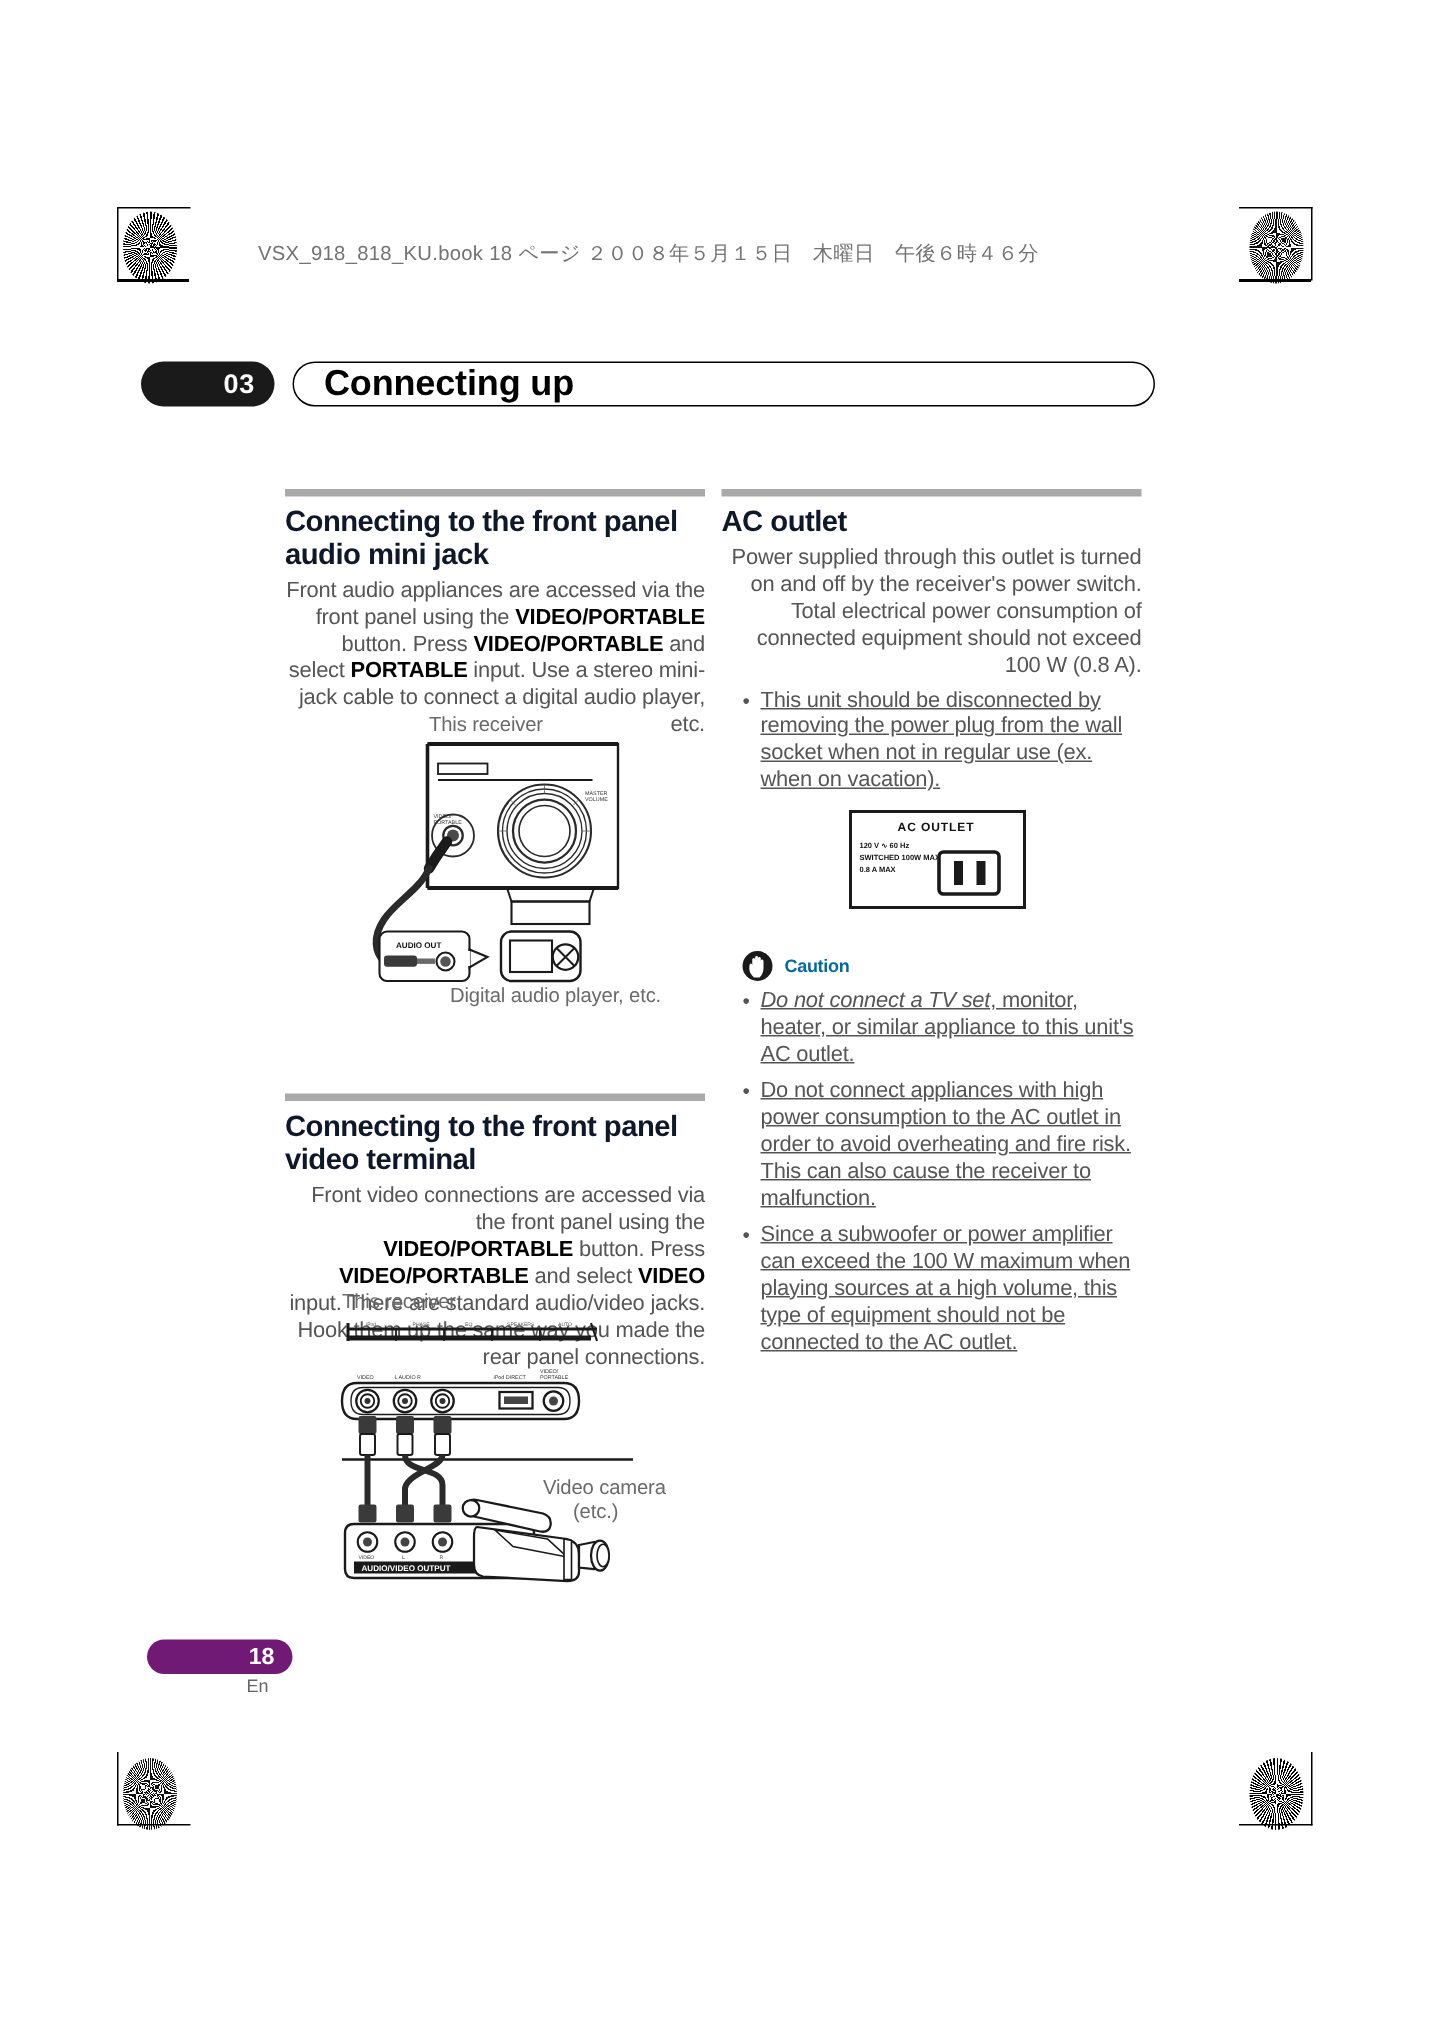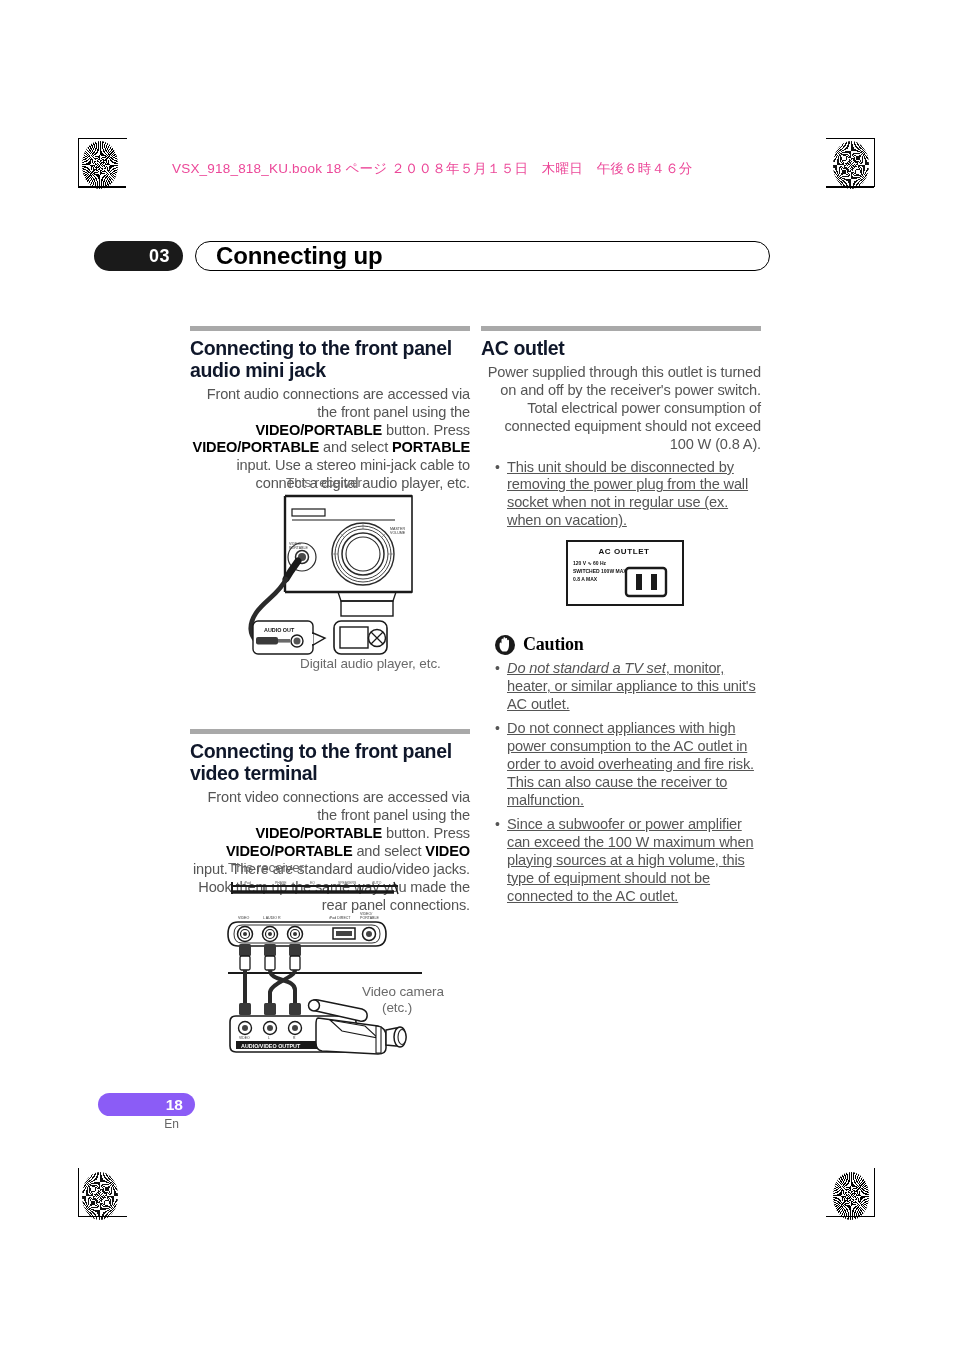--- a/index.html
+++ b/index.html
@@ -51,21 +51,21 @@
   .crop-corner.br { border-right-width: 1.5px; border-bottom-width: 1.5px; }
 
   .trim-line { position: absolute; background: #000; }
 
   
   .filebar {
     position: absolute;
     left: 172px; top: 160px;
     font-size: 13.5px;
     letter-spacing: 0.2px;
-    color: #ec4899;
+    color: #737373;
     white-space: nowrap;
   }
 
   
   .chapter-row {
     position: absolute;
     left: 94px; top: 241px;
     width: 676px; height: 44px;
   }
   .chapter-num {
@@ -166,41 +166,40 @@
   }
   .caution-icon {
     width: 20px; height: 20px;
     background: #1a1a1a;
     border-radius: 50%;
     position: relative;
     flex: 0 0 auto;
   }
   .caution-icon svg { position: absolute; left: 3px; top: 2.5px; }
   .caution-title {
-    font-size: 18px;
+    font-size: 12px;
     font-weight: bold;
     letter-spacing: -0.2px;
-    color: #000000;
-    font-family: Liberation Serif, serif;
+    color: #0369a1;
   }
 
   
   .fig { position: absolute; }
   .fig-caption {
     font-size: 13.5px;
     color: #6a6a6a;
     letter-spacing: -0.1px;
   }
 
   
   .pagenum-pill {
     position: absolute;
     left: 98px; top: 1093px;
     width: 97px; height: 23px;
-    background: #8b5cf6;
+    background: #701a75;
     border-radius: 12px;
     color: #fff;
     font-size: 15.5px;
     font-weight: bold;
     text-align: right;
     padding-right: 12px;
     line-height: 23px;
     box-sizing: border-box;
   }
   .pagenum-lang {
@@ -251,21 +250,21 @@
   <div class="chapter-row">
     <div class="chapter-num">03</div>
     <div class="chapter-title-pill">Connecting up</div>
   </div>
 
   <div class="col col-left">
 
     <div class="rule"></div>
     <h2 class="sec">Connecting to the front panel audio mini jack</h2>
     <p class="body">
-      <span>Front audio connections are accessed via the front panel using the </span><b>VIDEO/PORTABLE</b><span> button. Press </span><b>VIDEO/PORTABLE</b><span> and select </span><b>PORTABLE</b><span> input. Use a stereo mini-jack cable to connect a digital audio player, etc.</span>
+      <span>Front audio appliances are accessed via the front panel using the </span><b>VIDEO/PORTABLE</b><span> button. Press </span><b>VIDEO/PORTABLE</b><span> and select </span><b>PORTABLE</b><span> input. Use a stereo mini-jack cable to connect a digital audio player, etc.</span>
     </p>
 
     <div class="rule" style="margin-top:236px;"></div>
     <h2 class="sec">Connecting to the front panel video terminal</h2>
     <p class="body">
       <span>Front video connections are accessed via the front panel using the </span><b>VIDEO/PORTABLE</b><span> button. Press </span><b>VIDEO/PORTABLE</b><span> and select </span><b>VIDEO</b><span> input. There are standard audio/video jacks. Hook them up the same way you made the rear panel connections.</span>
     </p>
   </div>
 
   <div class="fig" style="left:190px; top:475px; width:280px; height:195px;">
@@ -498,21 +497,21 @@
                    L3.5,3.0 C3.5,2.2 3.9,1.7 4.5,1.7 C5.1,1.7 5.4,2.2 5.4,3.0 L5.4,1.5
                    C5.4,0.7 5.8,0.3 6.4,0.3 C7.0,0.3 7.3,0.7 7.3,1.5 L7.3,2.1
                    C7.3,1.4 7.7,1.0 8.2,1.0 C8.8,1.0 9.2,1.4 9.2,2.2 L9.2,3.6
                    C9.2,3.0 9.6,2.7 10.1,2.7 C10.7,2.7 11.0,3.2 11.0,4.0 L11.0,8.2
                    C11.0,11.2 9.8,13.6 8.4,14.6 L4.6,14.6 Z" fill="#ffffff"></path>
         </svg>
       </span>
       <span class="caution-title">Caution</span>
     </div>
     <ul class="bullets">
-      <li><i>Do not standard a TV set</i><span>, monitor, heater, or similar appliance to this unit's AC outlet.</span></li>
+      <li><i>Do not connect a TV set</i><span>, monitor, heater, or similar appliance to this unit's AC outlet.</span></li>
       <li>Do not connect appliances with high power consumption to the AC outlet in order to avoid overheating and fire risk. This can also cause the receiver to malfunction.</li>
       <li>Since a subwoofer or power amplifier can exceed the 100 W maximum when playing sources at a high volume, this type of equipment should not be connected to the AC outlet.</li>
     </ul>
   </div>
 
   <div class="pagenum-pill">18</div>
   <div class="pagenum-lang">En</div>
 
 </div>
 

